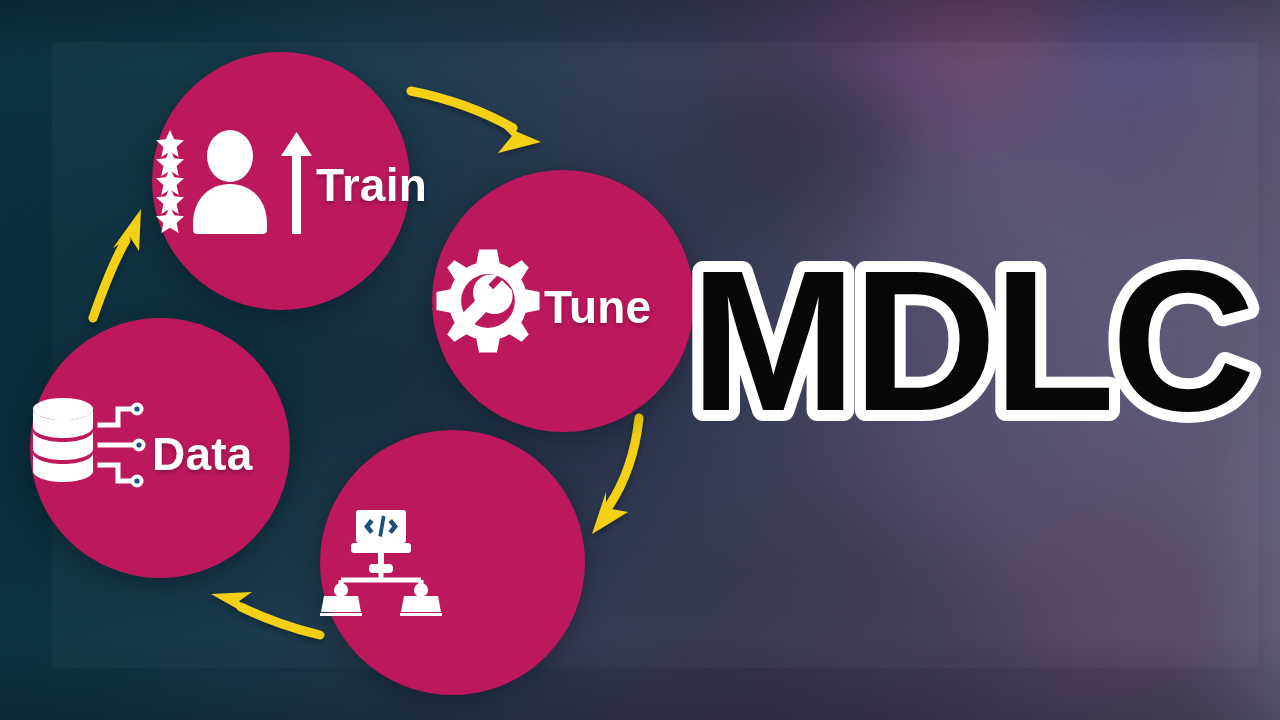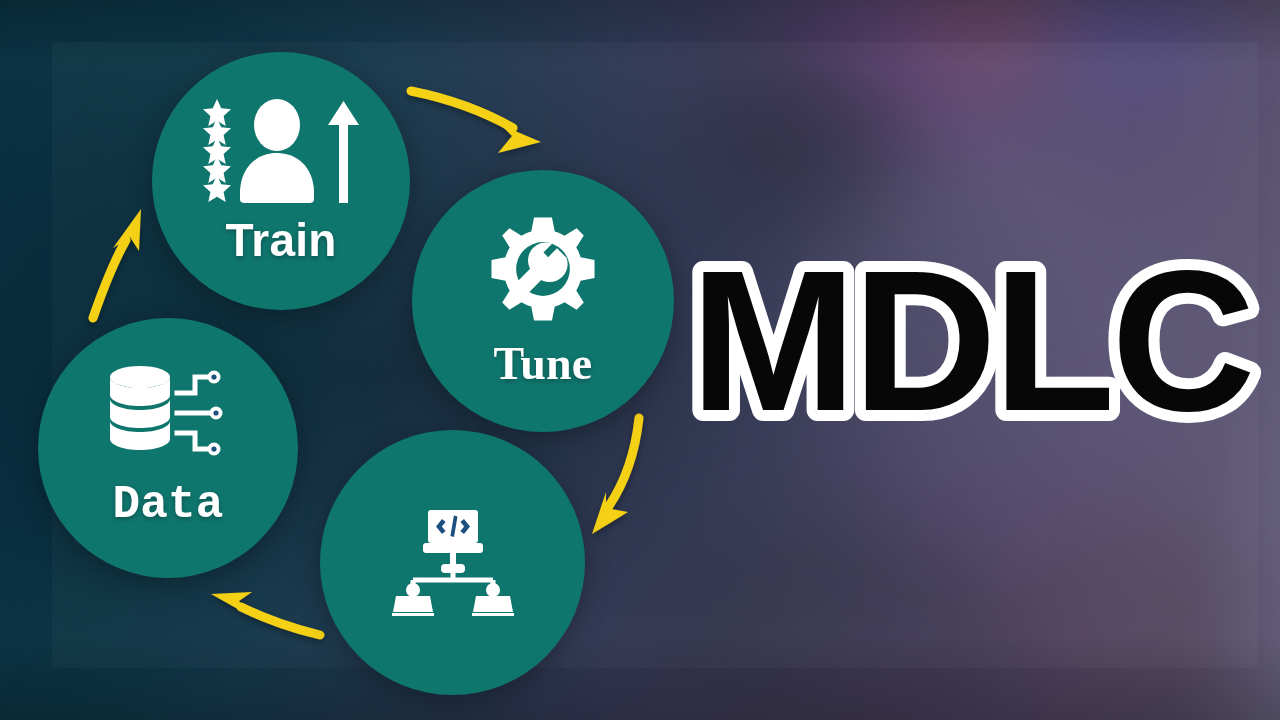--- a/index.html
+++ b/index.html
@@ -65,42 +65,42 @@
     inset: 0;
     background:
       radial-gradient(ellipse 78% 80% at 30% 52%, rgba(4,28,40,0.55) 0%, rgba(4,28,40,0.22) 45%, rgba(0,0,0,0) 72%),
       linear-gradient(180deg, rgba(0,0,0,0.22) 0%, rgba(0,0,0,0) 9%, rgba(0,0,0,0) 88%, rgba(0,0,0,0.25) 100%);
   }
 
   
   .node {
     position: absolute;
     border-radius: 50%;
-    background: #0f766e;
+    background: #be185d;
     display: flex;
-    flex-direction: column;
+    flex-direction: row;
     align-items: center;
-    justify-content: center;
+    justify-content: flex-start;
     box-shadow: 0 6px 26px rgba(0,0,0,0.28);
   }
   .node .ico {
     display: block;
     line-height: 0;
   }
   .node .lbl {
     color: #ffffff;
     font-weight: bold;
     letter-spacing: 0.2px;
     text-shadow: 0 2px 5px rgba(0,0,0,0.30);
     white-space: nowrap;
   }
 
   #node-train { left: 152px; top: 52px;  width: 258px; height: 258px; }
-  #node-tune  { left: 412px; top: 170px; width: 262px; height: 262px; font-family: Liberation Serif, serif; }
-  #node-data  { left: 38px;  top: 318px; width: 260px; height: 260px; font-family: Liberation Mono, monospace; }
+  #node-tune  { left: 432px; top: 170px; width: 262px; height: 262px; }
+  #node-data  { left: 30px;  top: 318px; width: 260px; height: 260px; }
   #node-deploy{ left: 320px; top: 430px; width: 265px; height: 265px; }
 
   #node-train .ico  { margin-top: 4px; }
   #node-train .lbl  { font-size: 46px; margin-top: 8px; }
   #node-tune  .lbl  { font-size: 46px; margin-top: 12px; }
   #node-data  .lbl  { font-size: 46px; margin-top: 12px; }
   #node-deploy .lbl { font-size: 46px; margin-top: 10px; }
 
   
   .arrows {

